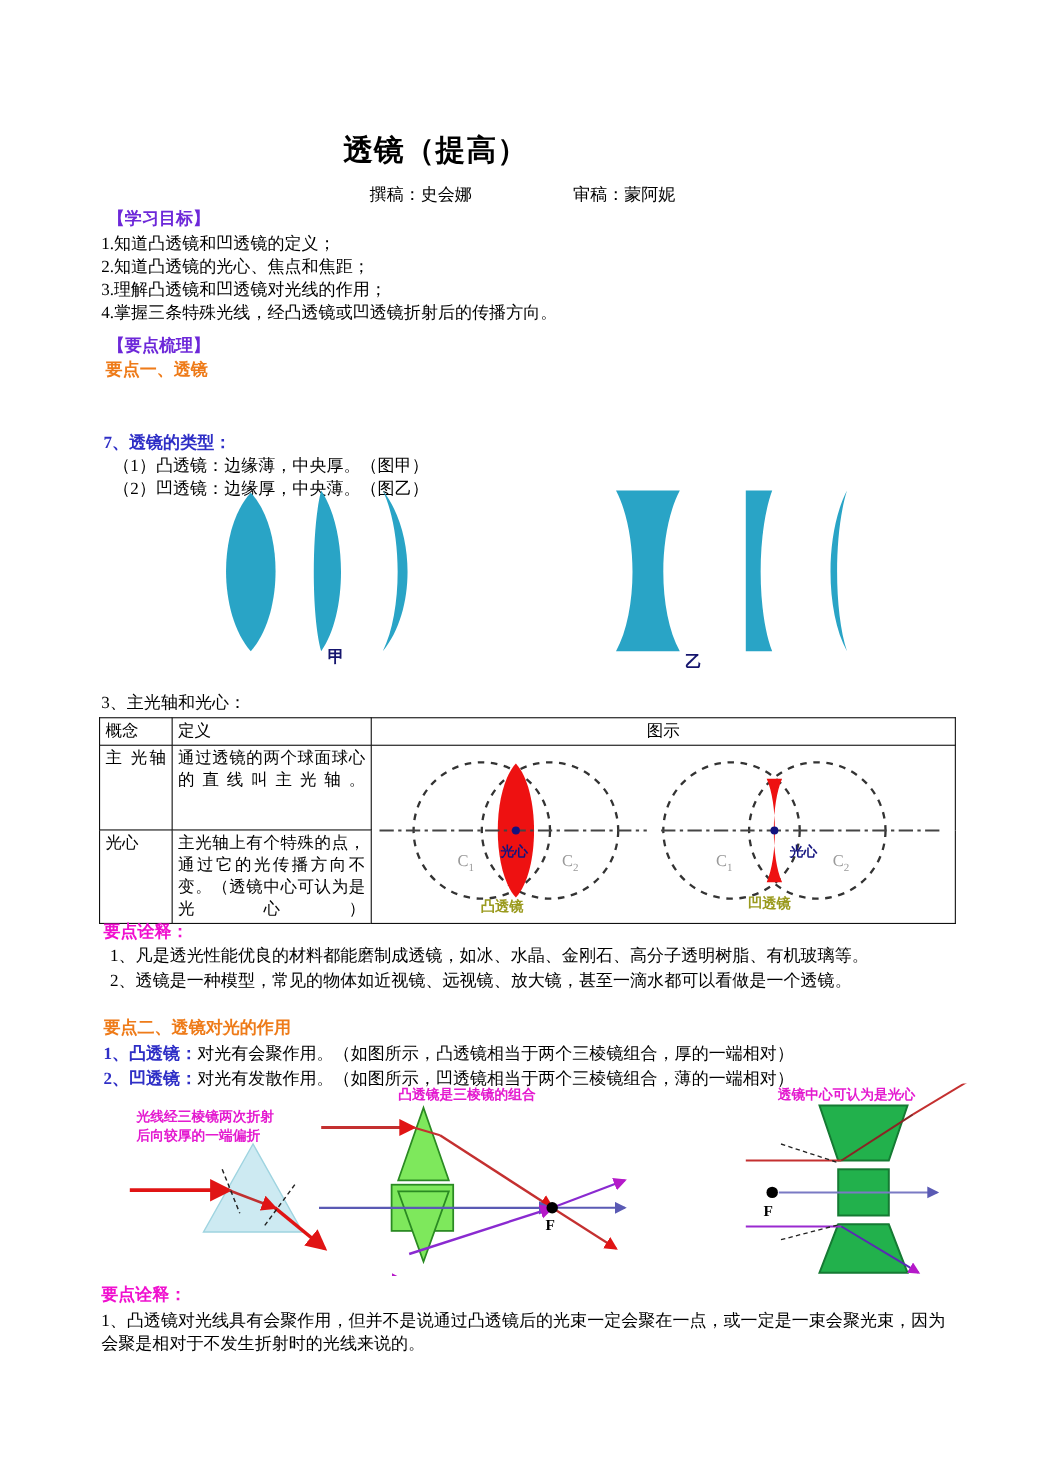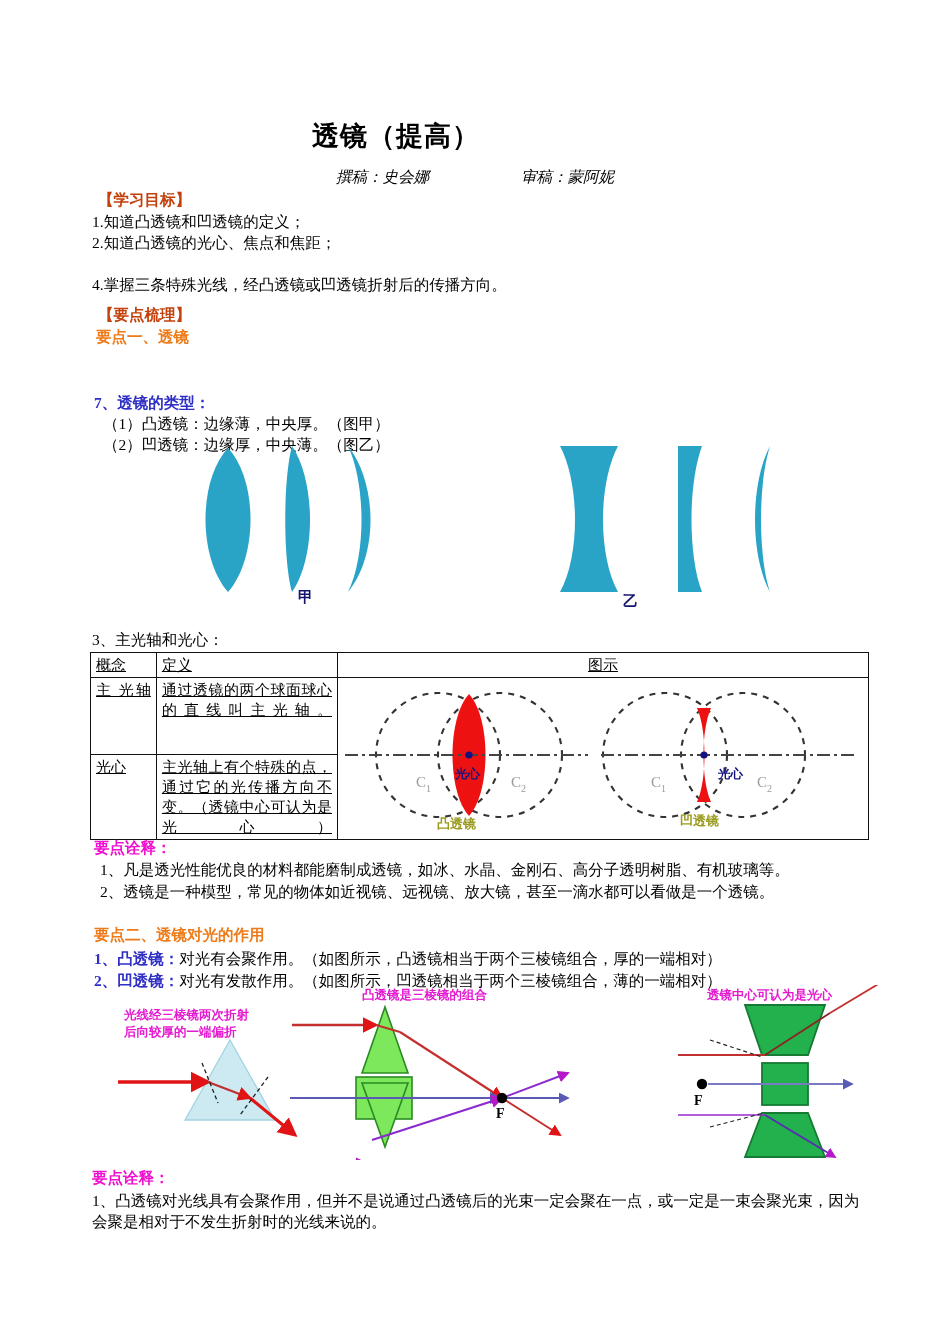--- a/index.html
+++ b/index.html
@@ -8,42 +8,42 @@
     font-family:"Liberation Serif","DejaVu Serif",serif;
     color:#000;position:relative;overflow:hidden;
   }
   .page{position:absolute;left:0;top:0;width:950px;height:1344px;}
 
   .title{
     position:absolute;left:0;top:118px;width:792px;text-align:center;
     font-size:27px;font-weight:bold;letter-spacing:1px;
   }
   .byline{
-    position:absolute;left:0;top:167px;width:950px;text-align:center;font-size:15.5px;font-style:italic;
+    position:absolute;left:0;top:167px;width:950px;text-align:center;font-size:15.5px;
   }
   .byline span.gap{display:inline-block;width:92px;}
 
   .hd{ font-weight:bold;font-size:15.5px; }
-  .green{color:#c2410c;}
+  .green{color:#6d28d9;}
   .orange{color:#ee7b19;}
   .magenta{color:#f010cf;}
   .blue{color:#2f2fc6;}
 
   .tx{position:absolute;font-size:15.5px;line-height:20.5px;white-space:nowrap;}
   .wrapblk{position:absolute;font-size:15.5px;line-height:21px;}
 
   
   .lensrow{position:absolute;left:90px;top:440px;width:790px;height:180px;}
   .lenslabel{position:absolute;font-size:15px;font-weight:bold;color:#15156e;
              font-family:"Liberation Sans",sans-serif;}
 
   
   .tbl{position:absolute;left:90px;top:652px;width:779px;border-collapse:collapse;
        font-size:15px;line-height:20px;}
-  .tbl td{border:1px solid #111;padding:2px 5px;vertical-align:top;text-decoration:underline;}
+  .tbl td{border:1px solid #111;padding:2px 5px;vertical-align:top;}
   .c1{width:62px;}
   .c2{width:195px;}
   .c3{padding:0;}
   .spread{text-align:justify;text-align-last:justify;}
 
   
   .figs{position:absolute;left:90px;top:985px;width:790px;height:175px;}
   .figcaption{position:absolute;font-size:12.5px;font-weight:bold;color:#e41ad0;
     font-family:"Liberation Sans",sans-serif;white-space:nowrap;}
 </style>
@@ -54,20 +54,21 @@
 
   <div class="title">透镜（提高）</div>
 
   <div class="byline">
     <span>撰稿：史会娜</span><span class="gap"></span><span>审稿：蒙阿妮</span>
   </div>
 
   <div class="tx hd green" style="left:98px;top:190px;">【学习目标】</div>
   <div class="tx" style="left:92px;top:212px;">1.知道凸透镜和凹透镜的定义；</div>
   <div class="tx" style="left:92px;top:233px;">2.知道凸透镜的光心、焦点和焦距；</div>
+  <div class="tx" style="left:92px;top:254px;">3.理解凸透镜和凹透镜对光线的作用；</div>
   <div class="tx" style="left:92px;top:275px;">4.掌握三条特殊光线，经凸透镜或凹透镜折射后的传播方向。</div>
 
   <div class="tx hd green" style="left:98px;top:305px;">【要点梳理】</div>
   <div class="tx hd orange" style="left:96px;top:327px;">要点一、透镜</div>
 
 
   <div class="tx hd blue" style="left:94px;top:393px;">7、透镜的类型：</div>
   <div class="tx" style="left:103px;top:414px;">（1）凸透镜：边缘薄，中央厚。（图甲）</div>
   <div class="tx" style="left:103px;top:435px;">（2）凹透镜：边缘厚，中央薄。（图乙）</div>
 

